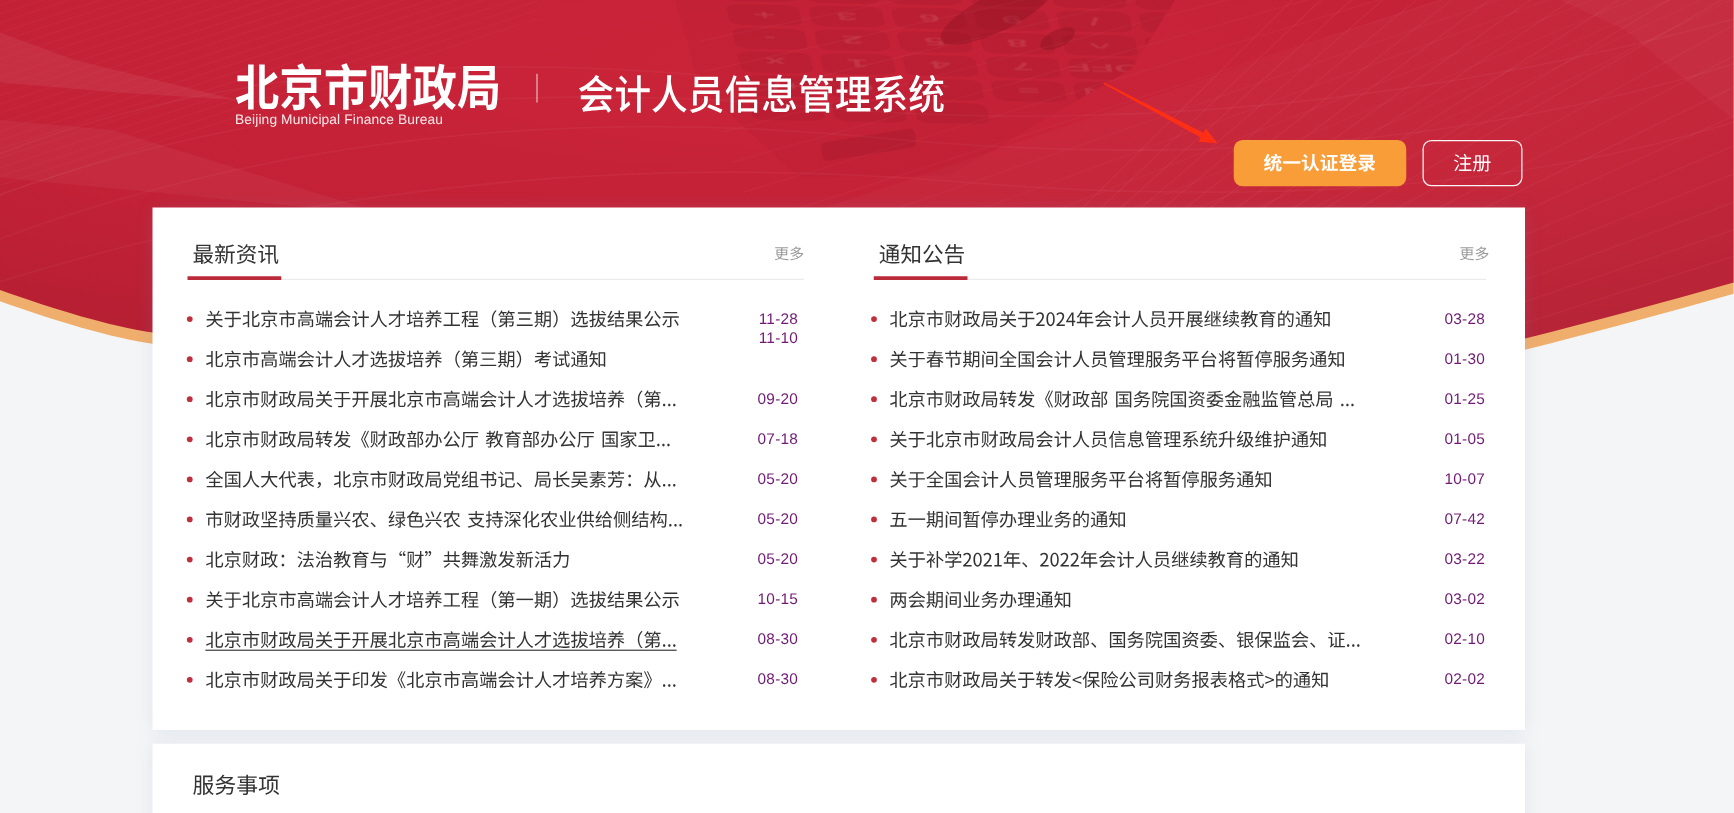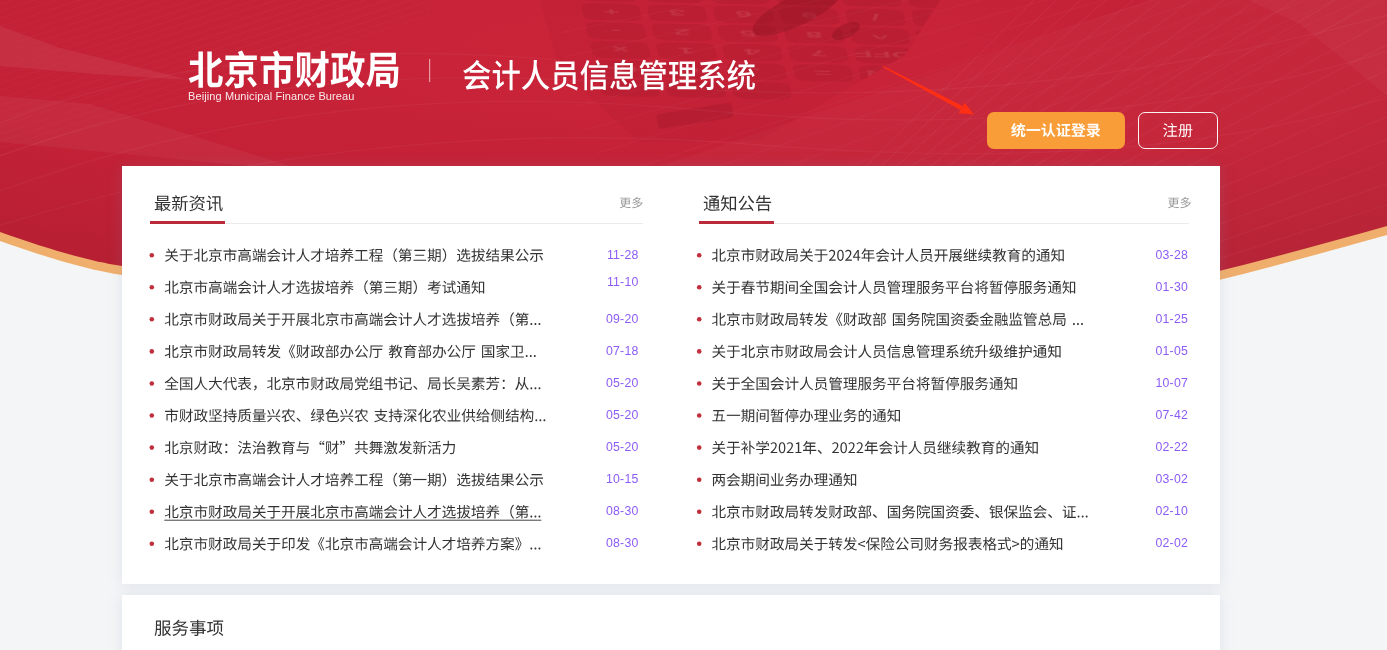--- a/index.html
+++ b/index.html
@@ -1,21 +1,21 @@
 <!DOCTYPE html>
 <html><head><meta charset="utf-8"><style>
 *{margin:0;padding:0;box-sizing:border-box}
 html,body{width:1387px;height:650px;overflow:hidden;background:#f4f5f6;font-family:"Liberation Sans",sans-serif;position:relative}
 .hdr{position:absolute;left:0;top:0}
 .card{position:absolute;left:122px;width:1098px;background:#fff;box-shadow:0 1px 14px rgba(125,150,195,.18)}
 #c1{top:166px;height:418px}
 #c2{top:595px;height:80px}
 .rule{position:absolute;height:1.2px;background:#ebebeb;top:222.6px}
 .redbar{position:absolute;height:2.6px;background:#bb2a38;top:221.4px}
-.date{position:absolute;font-size:12.3px;color:#8b5cf6;letter-spacing:0.2px}
+.date{position:absolute;font-size:12.3px;color:#701a75;letter-spacing:0.2px}
 .esub{position:absolute;left:188px;top:89.5px;font-size:11px;color:rgba(255,255,255,.9);letter-spacing:0.1px}
 #b1{position:absolute;left:986.5px;top:111.5px;width:138.5px;height:37px;border-radius:7px;background:#f99d38}
 #b2{position:absolute;left:1137.5px;top:111.5px;width:80px;height:37px;border-radius:7px;border:1.2px solid rgba(255,255,255,.95)}
 #txt{position:absolute;left:0;top:0;pointer-events:none}
 </style></head>
 <body>
 <svg class="hdr" width="1387" height="310" viewBox="0 0 1387 310">
 <defs>
 <radialGradient id="hg" cx="48%" cy="18%" r="95%">
  <stop offset="0" stop-color="#cb2439"></stop>
@@ -188,36 +188,36 @@
 <div class="card" id="c1"></div>
 <div class="card" id="c2"></div>
 <div class="rule" style="left:224px;width:419px"></div>
 <div class="rule" style="left:774px;width:415px"></div>
 <div class="redbar" style="left:150px;width:74.5px"></div>
 <div class="redbar" style="left:699px;width:75px"></div>
 <div id="b1"></div>
 <div id="b2"></div>
 <div class="esub">Beijing Municipal Finance Bureau</div>
 <div class="date" style="right:748.5px;top:247.7px">11-28</div>
-<div class="date" style="right:748.5px;top:275px">11-10</div>
+<div class="date" style="right:748.5px;top:263px">11-10</div>
 <div class="date" style="right:748.5px;top:311.8px">09-20</div>
 <div class="date" style="right:748.5px;top:343.9px">07-18</div>
 <div class="date" style="right:748.5px;top:376.0px">05-20</div>
 <div class="date" style="right:748.5px;top:408.0px">05-20</div>
 <div class="date" style="right:748.5px;top:440.1px">05-20</div>
 <div class="date" style="right:748.5px;top:472.2px">10-15</div>
 <div class="date" style="right:748.5px;top:504.3px">08-30</div>
 <div class="date" style="right:748.5px;top:536.3px">08-30</div>
 <div class="date" style="right:199px;top:247.7px">03-28</div>
 <div class="date" style="right:199px;top:279.8px">01-30</div>
 <div class="date" style="right:199px;top:311.8px">01-25</div>
 <div class="date" style="right:199px;top:343.9px">01-05</div>
 <div class="date" style="right:199px;top:376.0px">10-07</div>
 <div class="date" style="right:199px;top:408.0px">07-42</div>
-<div class="date" style="right:199px;top:440.1px">02-22</div>
+<div class="date" style="right:199px;top:440.1px">03-22</div>
 <div class="date" style="right:199px;top:472.2px">03-02</div>
 <div class="date" style="right:199px;top:504.3px">02-10</div>
 <div class="date" style="right:199px;top:536.3px">02-02</div>
 <svg id="txt" width="1387" height="650" viewBox="0 0 1387 650">
 <defs>
       <path id="qb0" d="M4 -32 15 -7 59 -26V16H84V-167H59V-122H11V-99H59V-50C38 -43 18 -36 4 -32ZM175 -137C164 -127 149 -116 134 -106V-167H109V-23C109 6 116 14 139 14C143 14 161 14 165 14C188 14 194 -1 196 -39C190 -41 179 -45 173 -50C172 -18 171 -9 163 -9C160 -9 146 -9 142 -9C135 -9 134 -11 134 -22V-81C154 -91 175 -103 192 -115Z"></path>
       <path id="qb1" d="M58 -93H142V-72H58ZM133 -29C145 -16 160 2 167 14L188 0C181 -12 165 -29 153 -41ZM42 -41C35 -28 20 -12 8 -2C13 2 21 9 25 13C39 2 54 -16 65 -32ZM81 -164C83 -159 87 -153 89 -147H11V-124H188V-147H118C114 -155 109 -165 104 -172ZM34 -114V-51H88V-8C88 -5 87 -4 84 -4C80 -4 68 -4 58 -5C61 2 64 12 65 19C81 19 94 18 102 15C111 12 114 5 114 -7V-51H167V-114Z"></path>
       <path id="qb2" d="M79 -165C82 -158 86 -150 89 -143H9V-119H87V-97H26V-3H50V-73H87V17H112V-73H152V-29C152 -27 151 -26 147 -26C144 -26 132 -26 122 -26C126 -20 129 -10 130 -3C146 -3 157 -3 166 -7C174 -11 177 -17 177 -29V-97H112V-119H192V-143H118C114 -151 108 -163 103 -172Z"></path>
       <path id="qb3" d="M14 -162V-36H33V-143H69V-36H89V-162ZM41 -134V-74C41 -49 38 -16 5 2C10 6 16 13 19 17C36 7 46 -7 53 -22C62 -11 73 4 78 13L94 0C88 -10 76 -24 67 -35L54 -25C60 -41 61 -58 61 -74V-134ZM148 -170V-130H95V-108H140C128 -77 108 -46 86 -30C93 -25 100 -16 104 -10C120 -25 136 -47 148 -71V-11C148 -7 147 -6 144 -6C141 -6 130 -6 121 -6C124 0 128 11 129 17C144 17 155 16 163 13C170 9 173 2 173 -10V-108H192V-130H173V-170Z"></path>
       <path id="qb4" d="M120 -170C116 -142 108 -114 95 -95V-100H72V-135H101V-158H9V-135H49V-32L36 -29V-111H15V-25L4 -23L8 1C34 -5 70 -13 103 -20L101 -42L72 -36V-77H95V-79C100 -75 104 -71 106 -68C109 -71 111 -75 113 -78C118 -62 123 -47 130 -34C120 -21 106 -10 89 -3C93 2 100 13 102 18C119 10 132 0 143 -13C153 0 165 10 179 18C183 11 190 2 196 -3C180 -10 168 -21 158 -34C170 -55 177 -80 181 -111H194V-133H137C140 -144 142 -155 144 -166ZM129 -111H157C154 -91 150 -73 144 -58C137 -73 132 -90 128 -109Z"></path>

